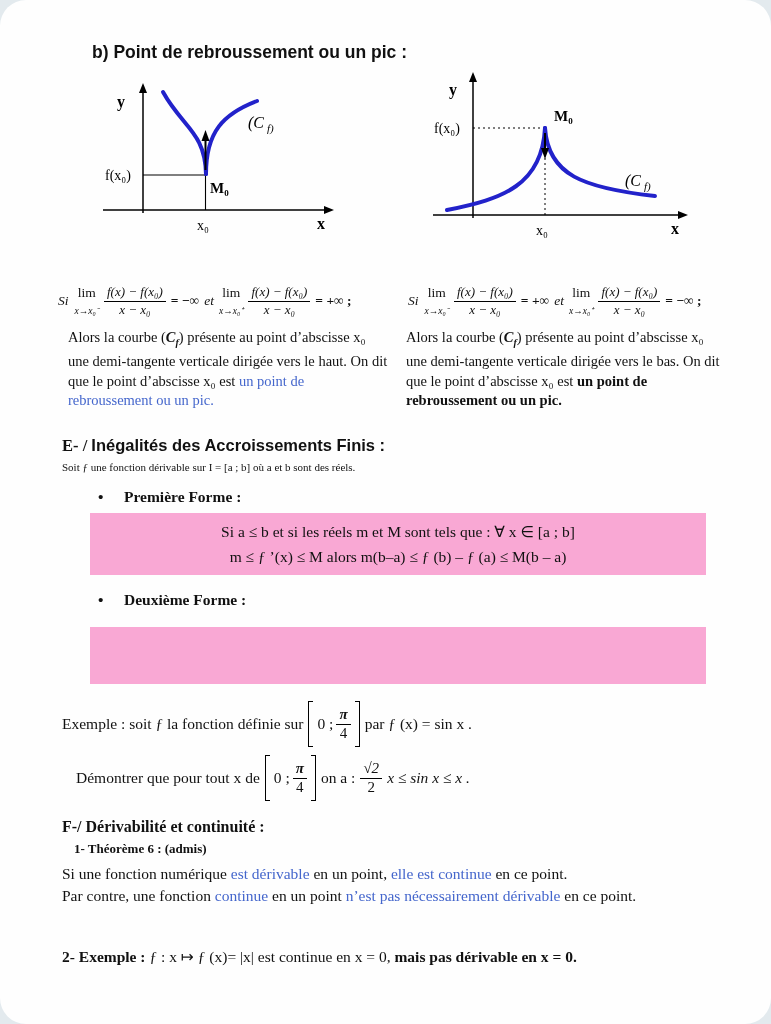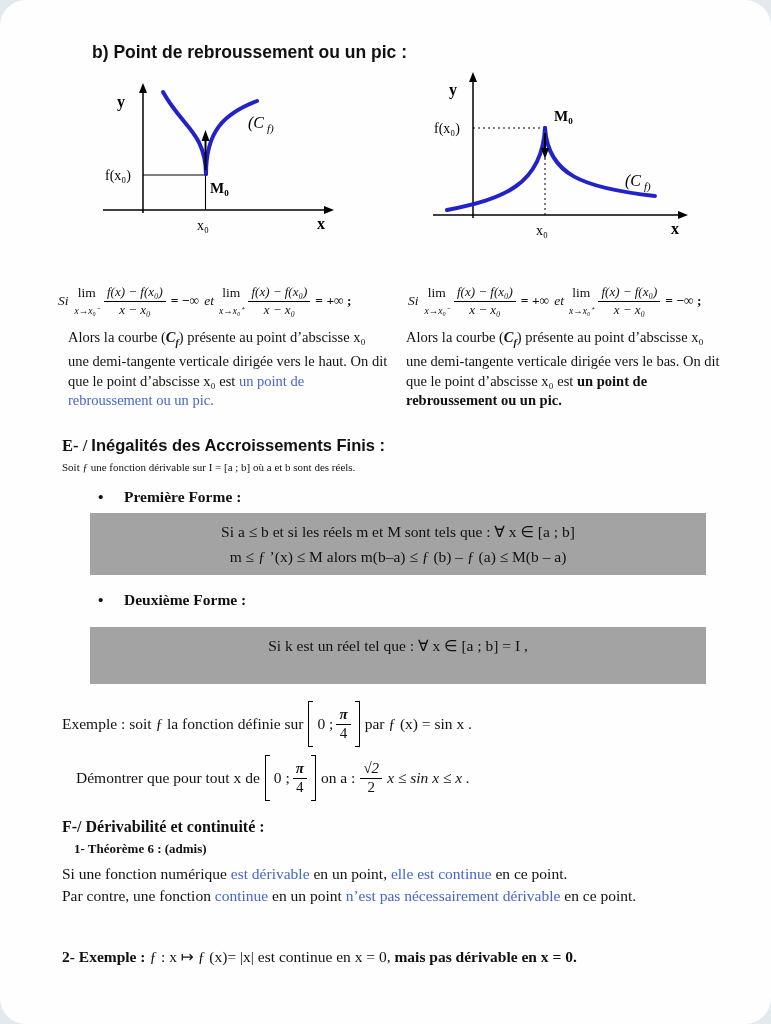--- a/index.html
+++ b/index.html
@@ -23,21 +23,21 @@
   .blue{color:#4466cc;}
   .bold{font-weight:bold;}
   .cinline{font-style:italic;font-weight:bold;}
   .cinline sub{font-size:10px;}
   
   .ehead{left:62px;top:436px;font-size:16.5px;font-weight:bold;}
   .ehead .sans{font-family:"Liberation Sans",sans-serif;}
   .intro{left:62px;top:461px;font-size:11px;}
   .bullet{display:flex;font-weight:bold;font-size:15.5px;}
   .bullet .dot{width:26px;text-align:left;}
-  .obox{left:90px;width:616px;background:#a3a3a3;text-align:center;font-size:15.5px;line-height:25px;padding-top:6px;box-sizing:border-box;}
+  .obox{left:90px;width:616px;background:#f9a8d4;text-align:center;font-size:15.5px;line-height:25px;padding-top:6px;box-sizing:border-box;}
   
   .exline{left:62px;display:flex;align-items:center;font-size:15.5px;}
   .brack{width:5px;height:46px;box-sizing:border-box;display:inline-block;}
   .lb{border-left:1.6px solid #000;border-top:1.6px solid #000;border-bottom:1.6px solid #000;}
   .rb{border-right:1.6px solid #000;border-top:1.6px solid #000;border-bottom:1.6px solid #000;}
   .interval{display:inline-flex;align-items:center;margin:0 5px;}
   .interval .inner{display:inline-flex;align-items:center;padding:0 4px;gap:3px;}
   .sfrac{display:inline-flex;flex-direction:column;align-items:center;font-size:15px;line-height:1.15;}
   .sfrac .num{border-bottom:1.2px solid #000;padding:0 3px 1px;}
   .pi{font-weight:bold;font-style:italic;}
@@ -165,21 +165,20 @@
     <div>Si a ≤ b et si les réels m et M sont tels que : ∀ x  ∈ [a ; b]</div>
     <div>m ≤ ƒ ’(x) ≤  M alors  m(b–a) ≤  ƒ (b) – ƒ (a) ≤ M(b – a)</div>
   </div>
 
   <div class="abs bullet" style="left:98px;top:591px;">
     <span class="dot">•</span>
     <span>Deuxième Forme :</span>
   </div>
 
   <div class="abs obox" style="top:627px;height:57px;">
-    <div>Si k est un réel tel que : ∀ x ∈ [a ; b] = I ,</div>
   </div>
 
   <div class="abs exline" style="top:701px;">
     <span>Exemple : soit  ƒ  la fonction définie sur</span>
     <span class="interval">
       <span class="brack lb"></span>
       <span class="inner">
         <span>0 ;</span>
         <span class="sfrac">
           <span class="num pi">π</span>

